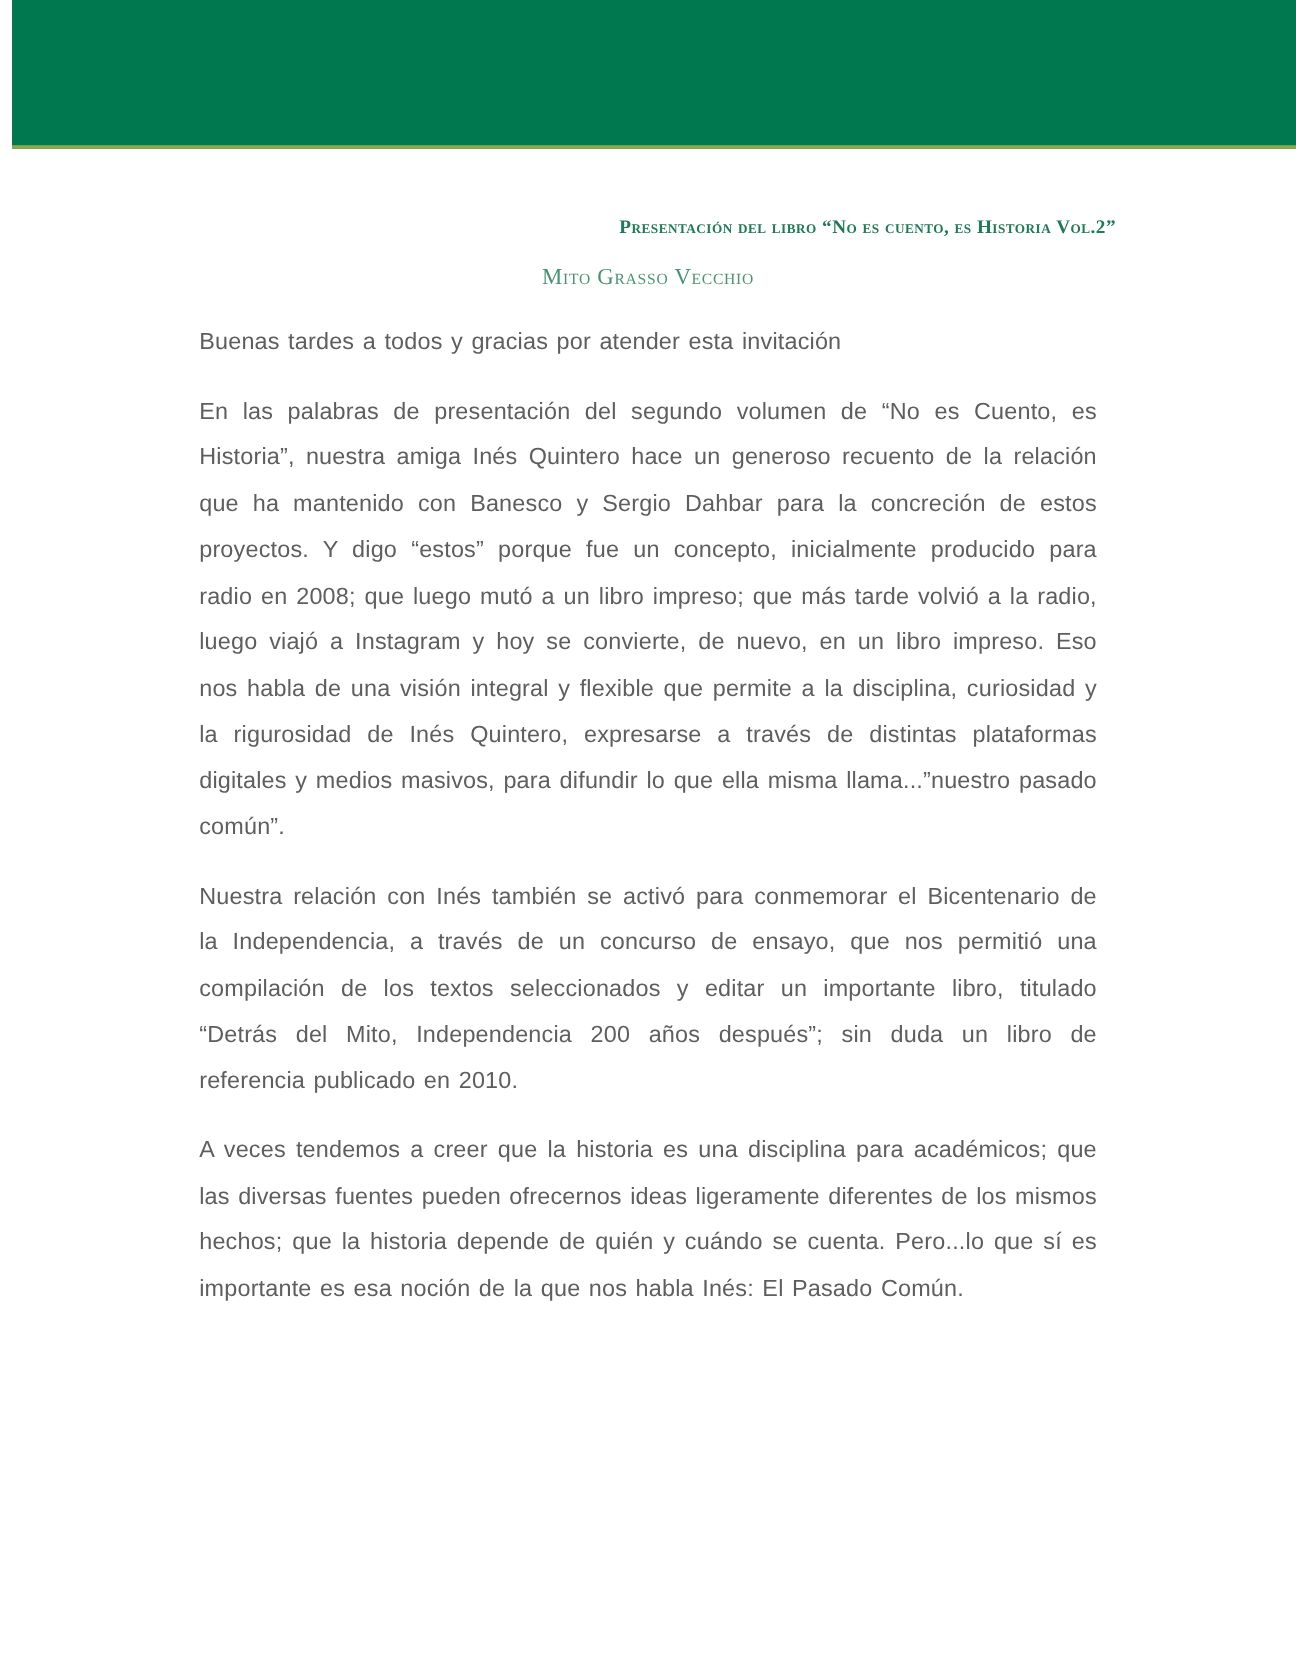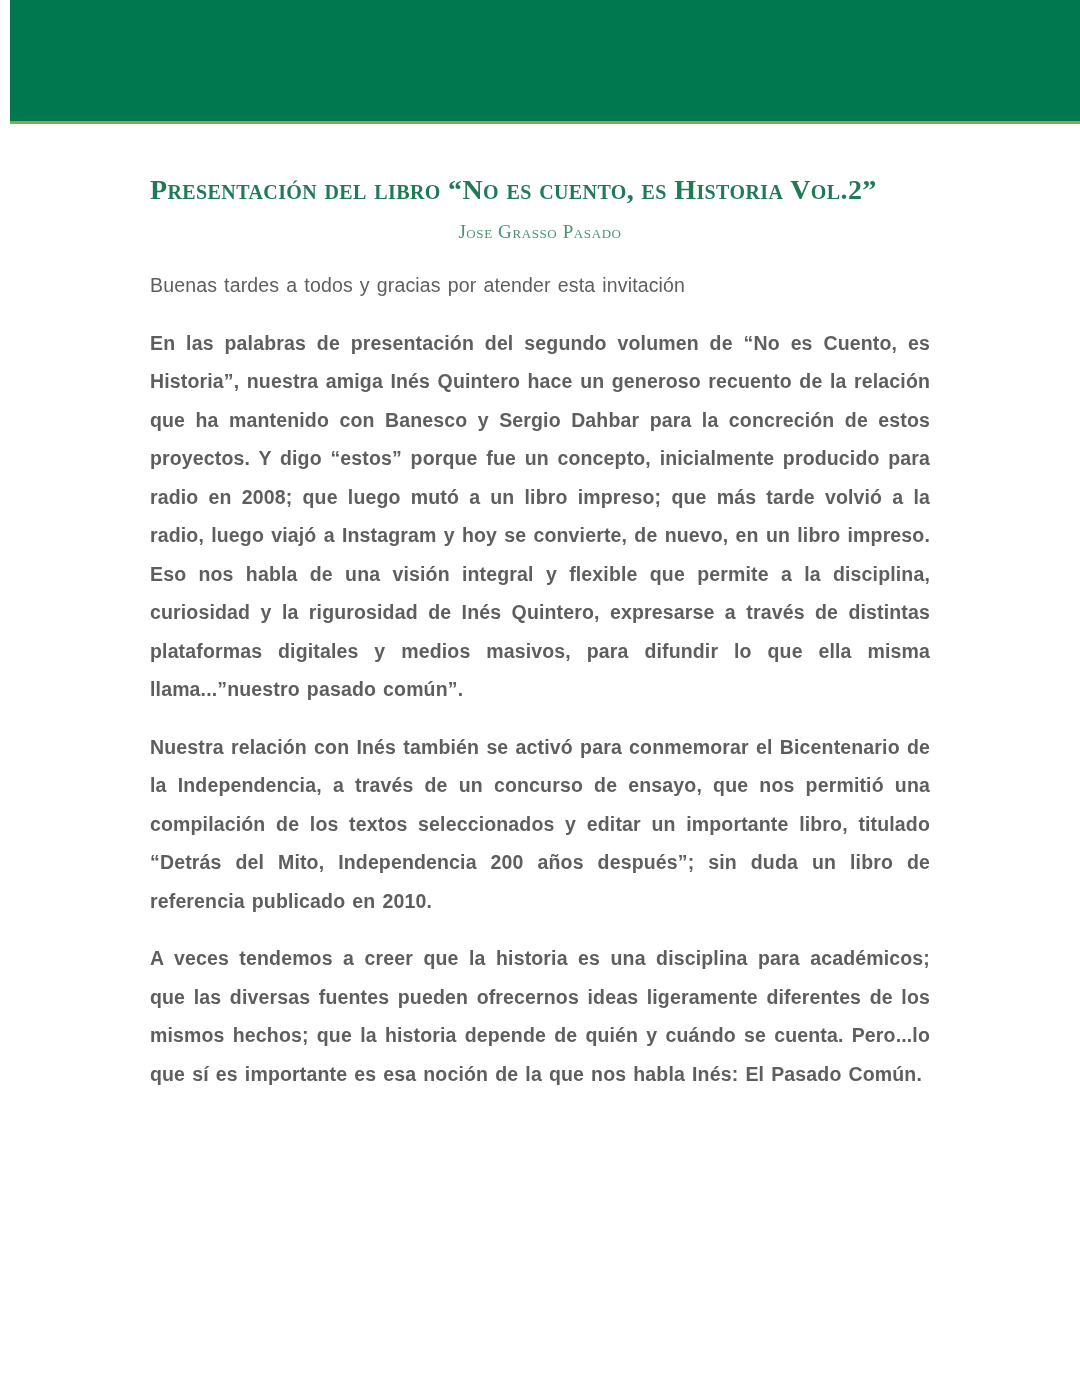--- a/index.html
+++ b/index.html
@@ -20,25 +20,25 @@
     height: 121px;
     background: #00784F;
     border-bottom: 3px solid #8BA84D;
   }
   .content {
     margin: 0 150px 0 150px;
     width: 780px;
   }
   .doc-title {
     margin-top: 52px;
-    text-align: left;
+    text-align: right;
     font-family: "Liberation Serif", serif;
     font-variant: small-caps;
     font-weight: bold;
-    font-size: 28px;
+    font-size: 16px;
     line-height: 28px;
     color: #1F7A55;
     letter-spacing: 0.4px;
   }
   .doc-author {
     margin-top: 17px;
     text-align: center;
     font-family: "Liberation Serif", serif;
     font-variant: small-caps;
     font-weight: normal;
@@ -55,41 +55,40 @@
     color: #4F4F4F;
     letter-spacing: 0.2px;
   }
   p.body-par {
     font-size: 19.5px;
     line-height: 38.5px;
     color: #5E5E5E;
     text-align: justify;
     letter-spacing: 0.15px;
     word-spacing: 1.5px;
-    margin: 0;
+    margin: 16px;
     padding: 0;
   }
   p.body-par + p.body-par {
     margin-top: 19px;
-    font-weight: bold;
   }
   .first-par {
     margin-top: 23px !important;
   }
 </style>
 </head>
 <body>
 
 <div class="band"></div>
 
 <div class="content">
 
   <div class="doc-title">Presentación del libro “No es cuento, es Historia Vol.2”</div>
 
-  <div class="doc-author">Jose Grasso Pasado</div>
+  <div class="doc-author">Mito Grasso Vecchio</div>
 
 
   <p class="body-par first-par">Buenas tardes a todos y gracias por atender esta invitación</p>
 
   <p class="body-par">En las palabras de presentación del segundo volumen de “No es Cuento, es Historia”, nuestra amiga Inés Quintero hace un generoso recuento de la relación que ha mantenido con Banesco y Sergio Dahbar para la concreción de estos proyectos. Y digo “estos” porque fue un concepto, inicialmente producido para radio en 2008; que luego mutó a un libro impreso; que más tarde volvió a la radio, luego viajó a Instagram y hoy se convierte, de nuevo, en un libro impreso. Eso nos habla de una visión integral y flexible que permite a la disciplina, curiosidad y la rigurosidad de Inés Quintero, expresarse a través de distintas plataformas digitales y medios masivos, para difundir lo que ella misma llama...”nuestro pasado común”.</p>
 
   <p class="body-par">Nuestra relación con Inés también se activó para conmemorar el Bicentenario de la Independencia, a través de un concurso de ensayo, que nos permitió una compilación de los textos seleccionados y editar un importante libro, titulado “Detrás del Mito, Independencia 200 años después”; sin duda un libro de referencia publicado en 2010.</p>
 
   <p class="body-par">A veces tendemos a creer que la historia es una disciplina para académicos; que las diversas fuentes pueden ofrecernos ideas ligeramente diferentes de los mismos hechos; que la historia depende de quién y cuándo se cuenta. Pero...lo que sí es importante es esa noción de la que nos habla Inés: El Pasado Común.</p>
 

